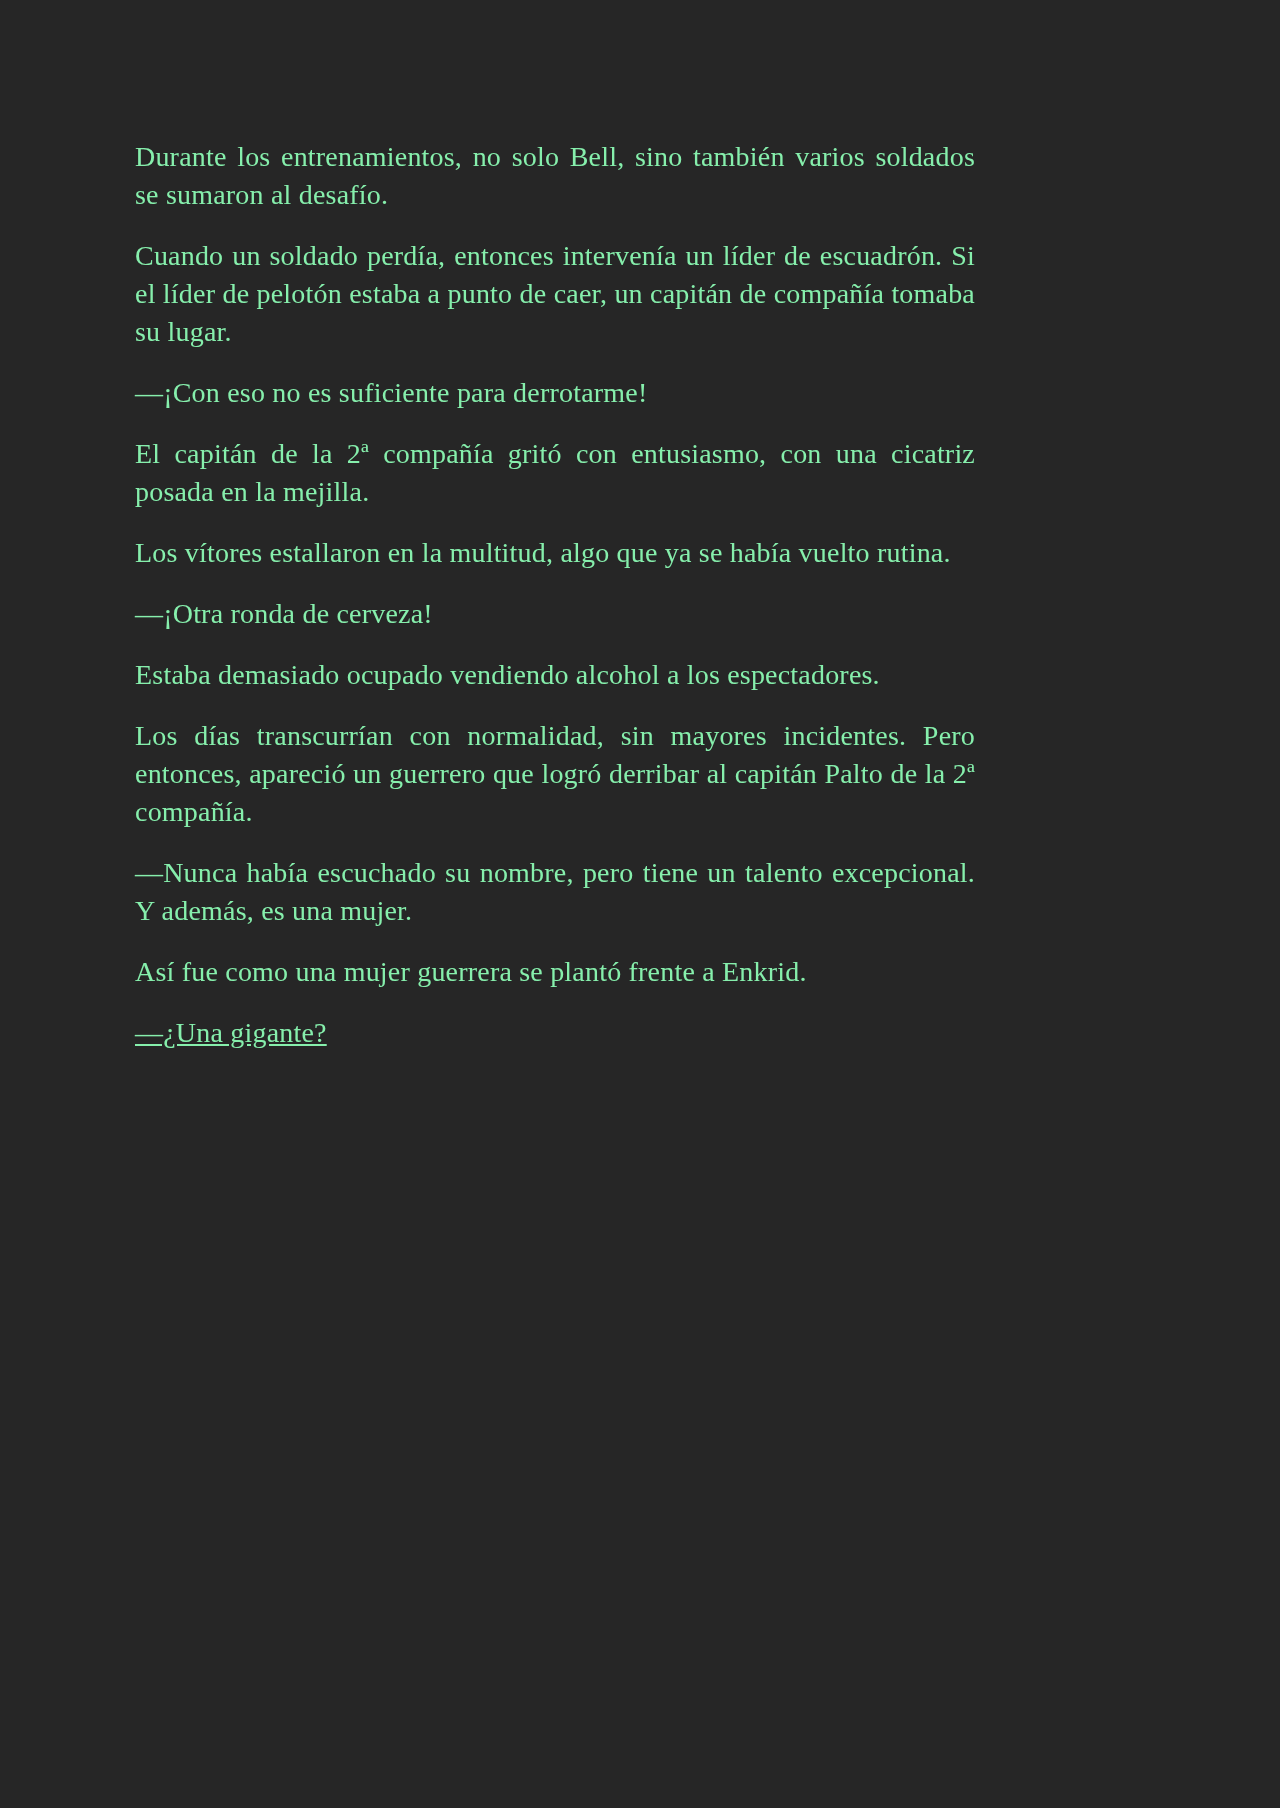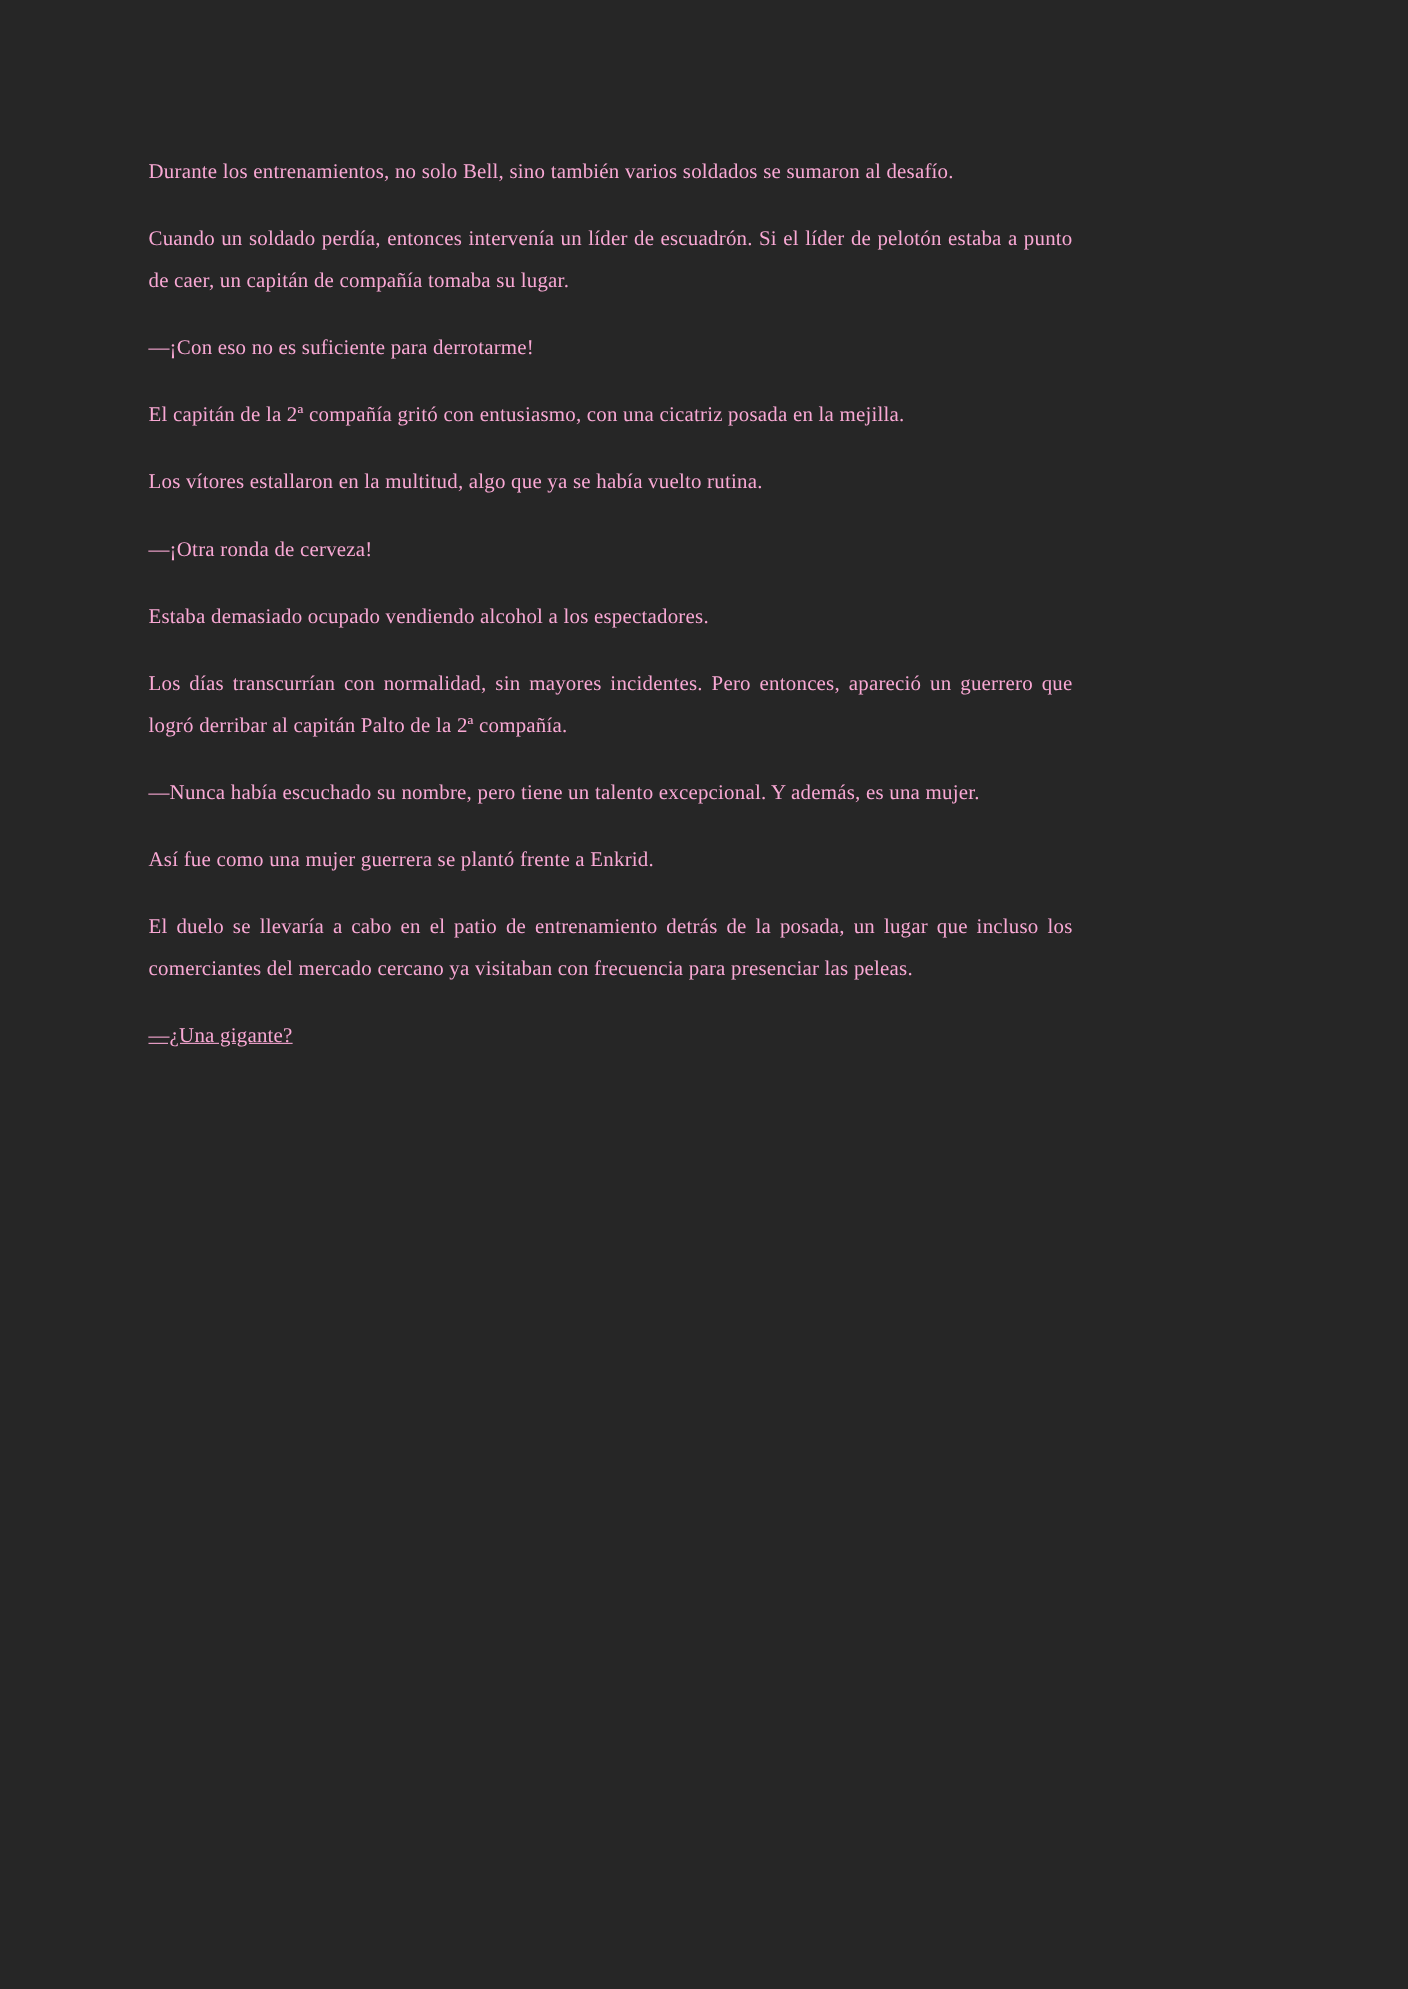--- a/index.html
+++ b/index.html
@@ -15,25 +15,25 @@
     overflow: hidden;
   }
   .reader-page {
     box-sizing: border-box;
     width: 840px;
     margin-left: 135px;
     padding-top: 138px;
   }
   .reader-content p {
     margin: 0 0 23px 0;
-    font-size: 19px;
+    font-size: 28px;
     line-height: 38px;
     text-align: justify;
     letter-spacing: 0.2px;
-    color: #f9a8d4;
+    color: #86efac;
   }
   .reader-content p:last-child {
     margin-bottom: 0;
     text-decoration: underline;
   }
 </style>
 </head>
 <body>
 
 <div class="reader-page">
@@ -41,16 +41,15 @@
     <p>Durante los entrenamientos, no solo Bell, sino también varios soldados se sumaron al desafío.</p>
     <p>Cuando un soldado perdía, entonces intervenía un líder de escuadrón. Si el líder de pelotón estaba a punto de caer, un capitán de compañía tomaba su lugar.</p>
     <p>—¡Con eso no es suficiente para derrotarme!</p>
     <p>El capitán de la 2ª compañía gritó con entusiasmo, con una cicatriz posada en la mejilla.</p>
     <p>Los vítores estallaron en la multitud, algo que ya se había vuelto rutina.</p>
     <p>—¡Otra ronda de cerveza!</p>
     <p>Estaba demasiado ocupado vendiendo alcohol a los espectadores.</p>
     <p>Los días transcurrían con normalidad, sin mayores incidentes. Pero entonces, apareció un guerrero que logró derribar al capitán Palto de la 2ª compañía.</p>
     <p>—Nunca había escuchado su nombre, pero tiene un talento excepcional. Y además, es una mujer.</p>
     <p>Así fue como una mujer guerrera se plantó frente a Enkrid.</p>
-    <p>El duelo se llevaría a cabo en el patio de entrenamiento detrás de la posada, un lugar que incluso los comerciantes del mercado cercano ya visitaban con frecuencia para presenciar las peleas.</p>
     <p>—¿Una gigante?</p>
   </div>
 </div>
 
 </body></html>

